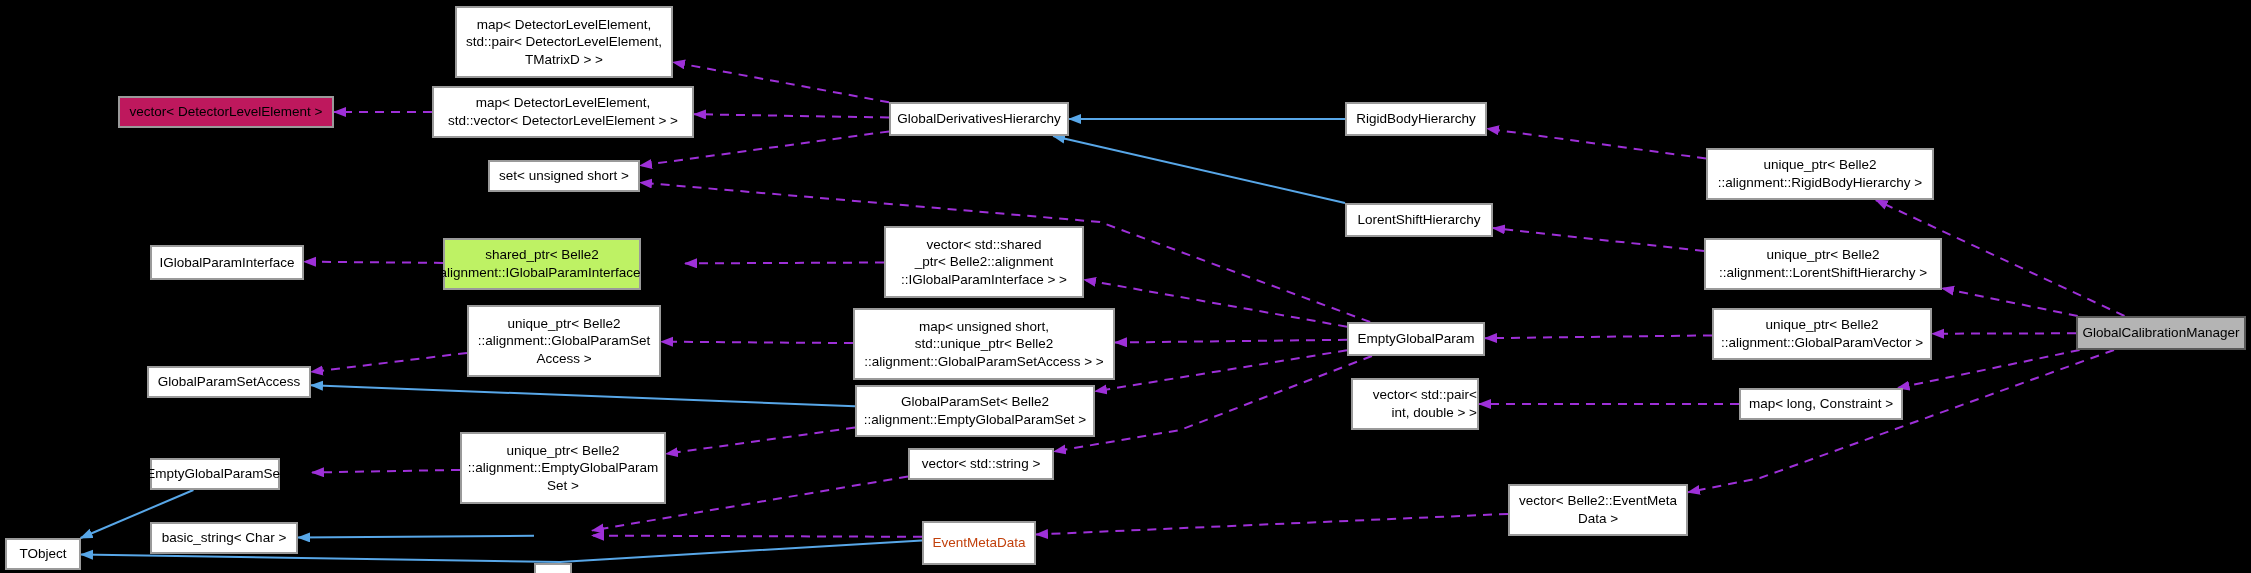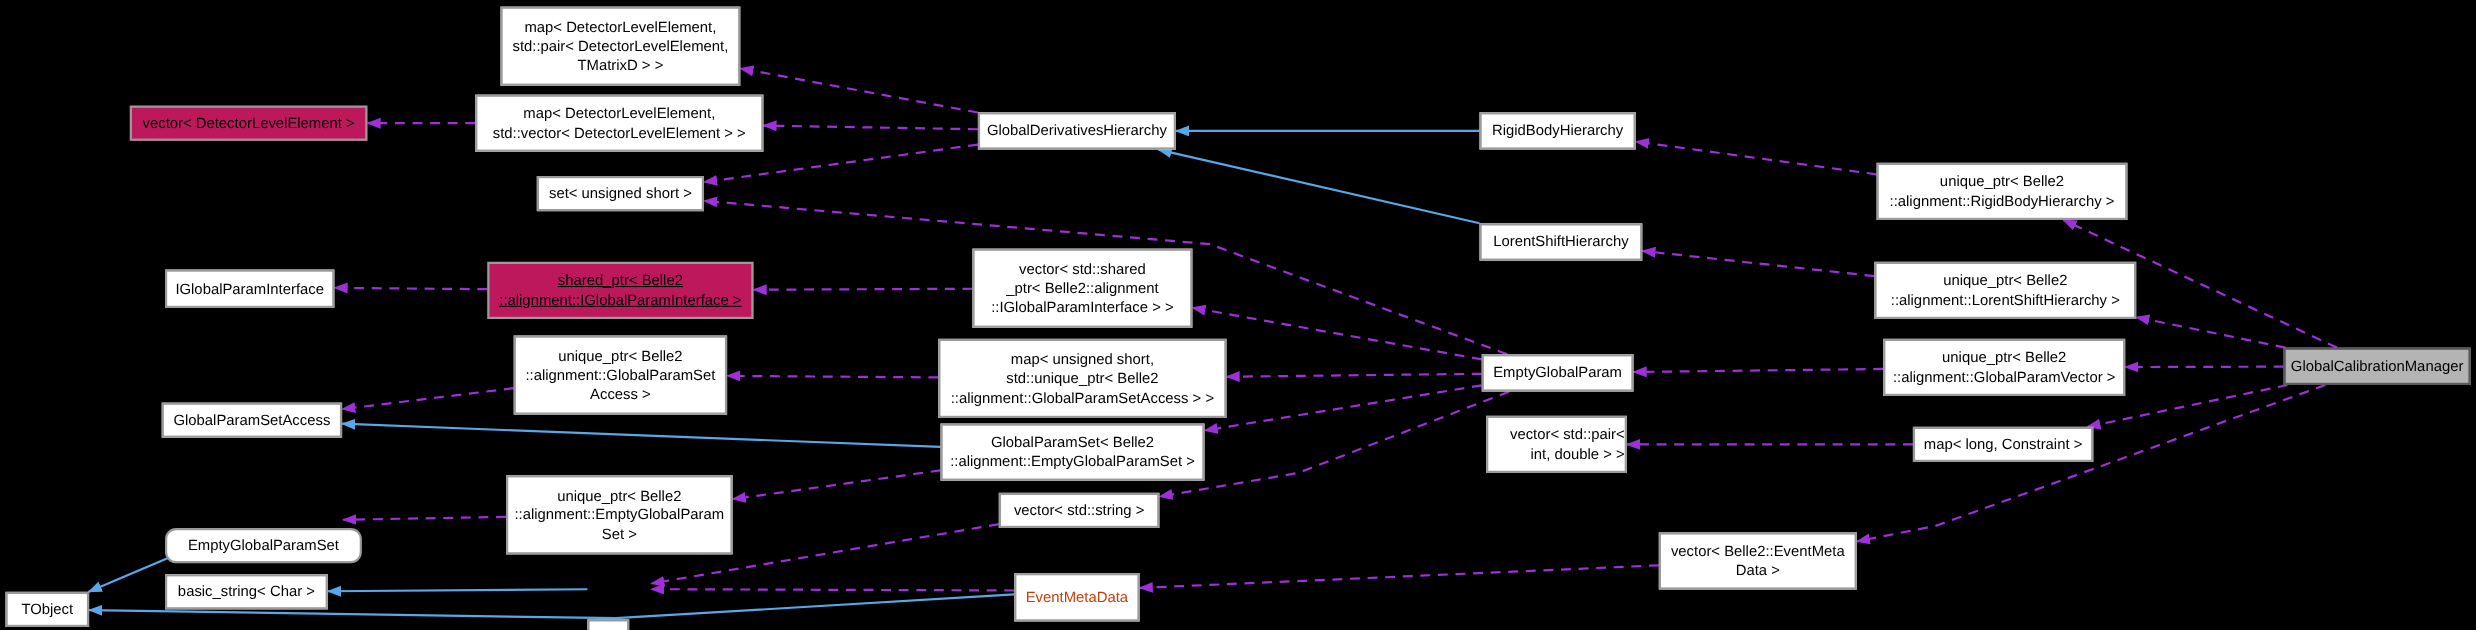--- a/index.html
+++ b/index.html
@@ -112,21 +112,21 @@
         <span>unique_ptr&lt; Belle2</span>
         <span>::alignment::RigidBodyHierarchy &gt;</span>
       </div>
       <div class="node" style="left: 1704px; top: 238px; width: 238px; height: 52px; background: rgb(255, 255, 255); border-color: rgb(154, 154, 154); color: rgb(0, 0, 0);">
         <span>unique_ptr&lt; Belle2</span>
         <span>::alignment::LorentShiftHierarchy &gt;</span>
       </div>
       <div class="node" style="left: 150px; top: 245px; width: 154px; height: 35px; background: rgb(255, 255, 255); border-color: rgb(154, 154, 154); color: rgb(0, 0, 0);">
         <span>IGlobalParamInterface</span>
       </div>
-      <div class="node" style="left: 443px; top: 238px; width: 242px; height: 52px; background: #be185d; border-color: rgb(154, 154, 154); color: rgb(0, 0, 0); text-decoration: underline;">
+      <div class="node" style="left: 443px; top: 238px; width: 198px; height: 52px; background: #bef264; border-color: rgb(154, 154, 154); color: rgb(0, 0, 0);">
         <span>shared_ptr&lt; Belle2</span>
         <span>::alignment::IGlobalParamInterface &gt;</span>
       </div>
       <div class="node" style="left: 884px; top: 226px; width: 200px; height: 72px; background: rgb(255, 255, 255); border-color: rgb(154, 154, 154); color: rgb(0, 0, 0);">
         <span>vector&lt; std::shared</span>
         <span>_ptr&lt; Belle2::alignment</span>
         <span>::IGlobalParamInterface &gt; &gt;</span>
       </div>
       <div class="node" style="left: 467px; top: 305px; width: 194px; height: 72px; background: rgb(255, 255, 255); border-color: rgb(154, 154, 154); color: rgb(0, 0, 0);">
         <span>unique_ptr&lt; Belle2</span>
@@ -152,21 +152,21 @@
         <span>unique_ptr&lt; Belle2</span>
         <span>::alignment::GlobalParamVector &gt;</span>
       </div>
       <div class="node" style="left: 1351px; top: 378px; width: 128px; height: 52px; background: rgb(255, 255, 255); border-color: rgb(154, 154, 154); color: rgb(0, 0, 0); align-items: flex-end;">
         <span>vector&lt; std::pair&lt;</span>
         <span>int, double &gt; &gt;</span>
       </div>
       <div class="node" style="left: 1739px; top: 388px; width: 164px; height: 32px; background: rgb(255, 255, 255); border-color: rgb(154, 154, 154); color: rgb(0, 0, 0);">
         <span>map&lt; long, Constraint &gt;</span>
       </div>
-      <div class="node" style="left: 150px; top: 480px; width: 179px; height: 32px; background: rgb(255, 255, 255); border-color: rgb(154, 154, 154); color: rgb(0, 0, 0); border-radius: 10px;">
+      <div class="node" style="left: 150px; top: 458px; width: 130px; height: 32px; background: rgb(255, 255, 255); border-color: rgb(154, 154, 154); color: rgb(0, 0, 0);">
         <span>EmptyGlobalParamSet</span>
       </div>
       <div class="node" style="left: 460px; top: 432px; width: 206px; height: 72px; background: rgb(255, 255, 255); border-color: rgb(154, 154, 154); color: rgb(0, 0, 0);">
         <span>unique_ptr&lt; Belle2</span>
         <span>::alignment::EmptyGlobalParam</span>
         <span>Set &gt;</span>
       </div>
       <div class="node" style="left: 908px; top: 448px; width: 146px; height: 32px; background: rgb(255, 255, 255); border-color: rgb(154, 154, 154); color: rgb(0, 0, 0);">
         <span>vector&lt; std::string &gt;</span>
       </div>

